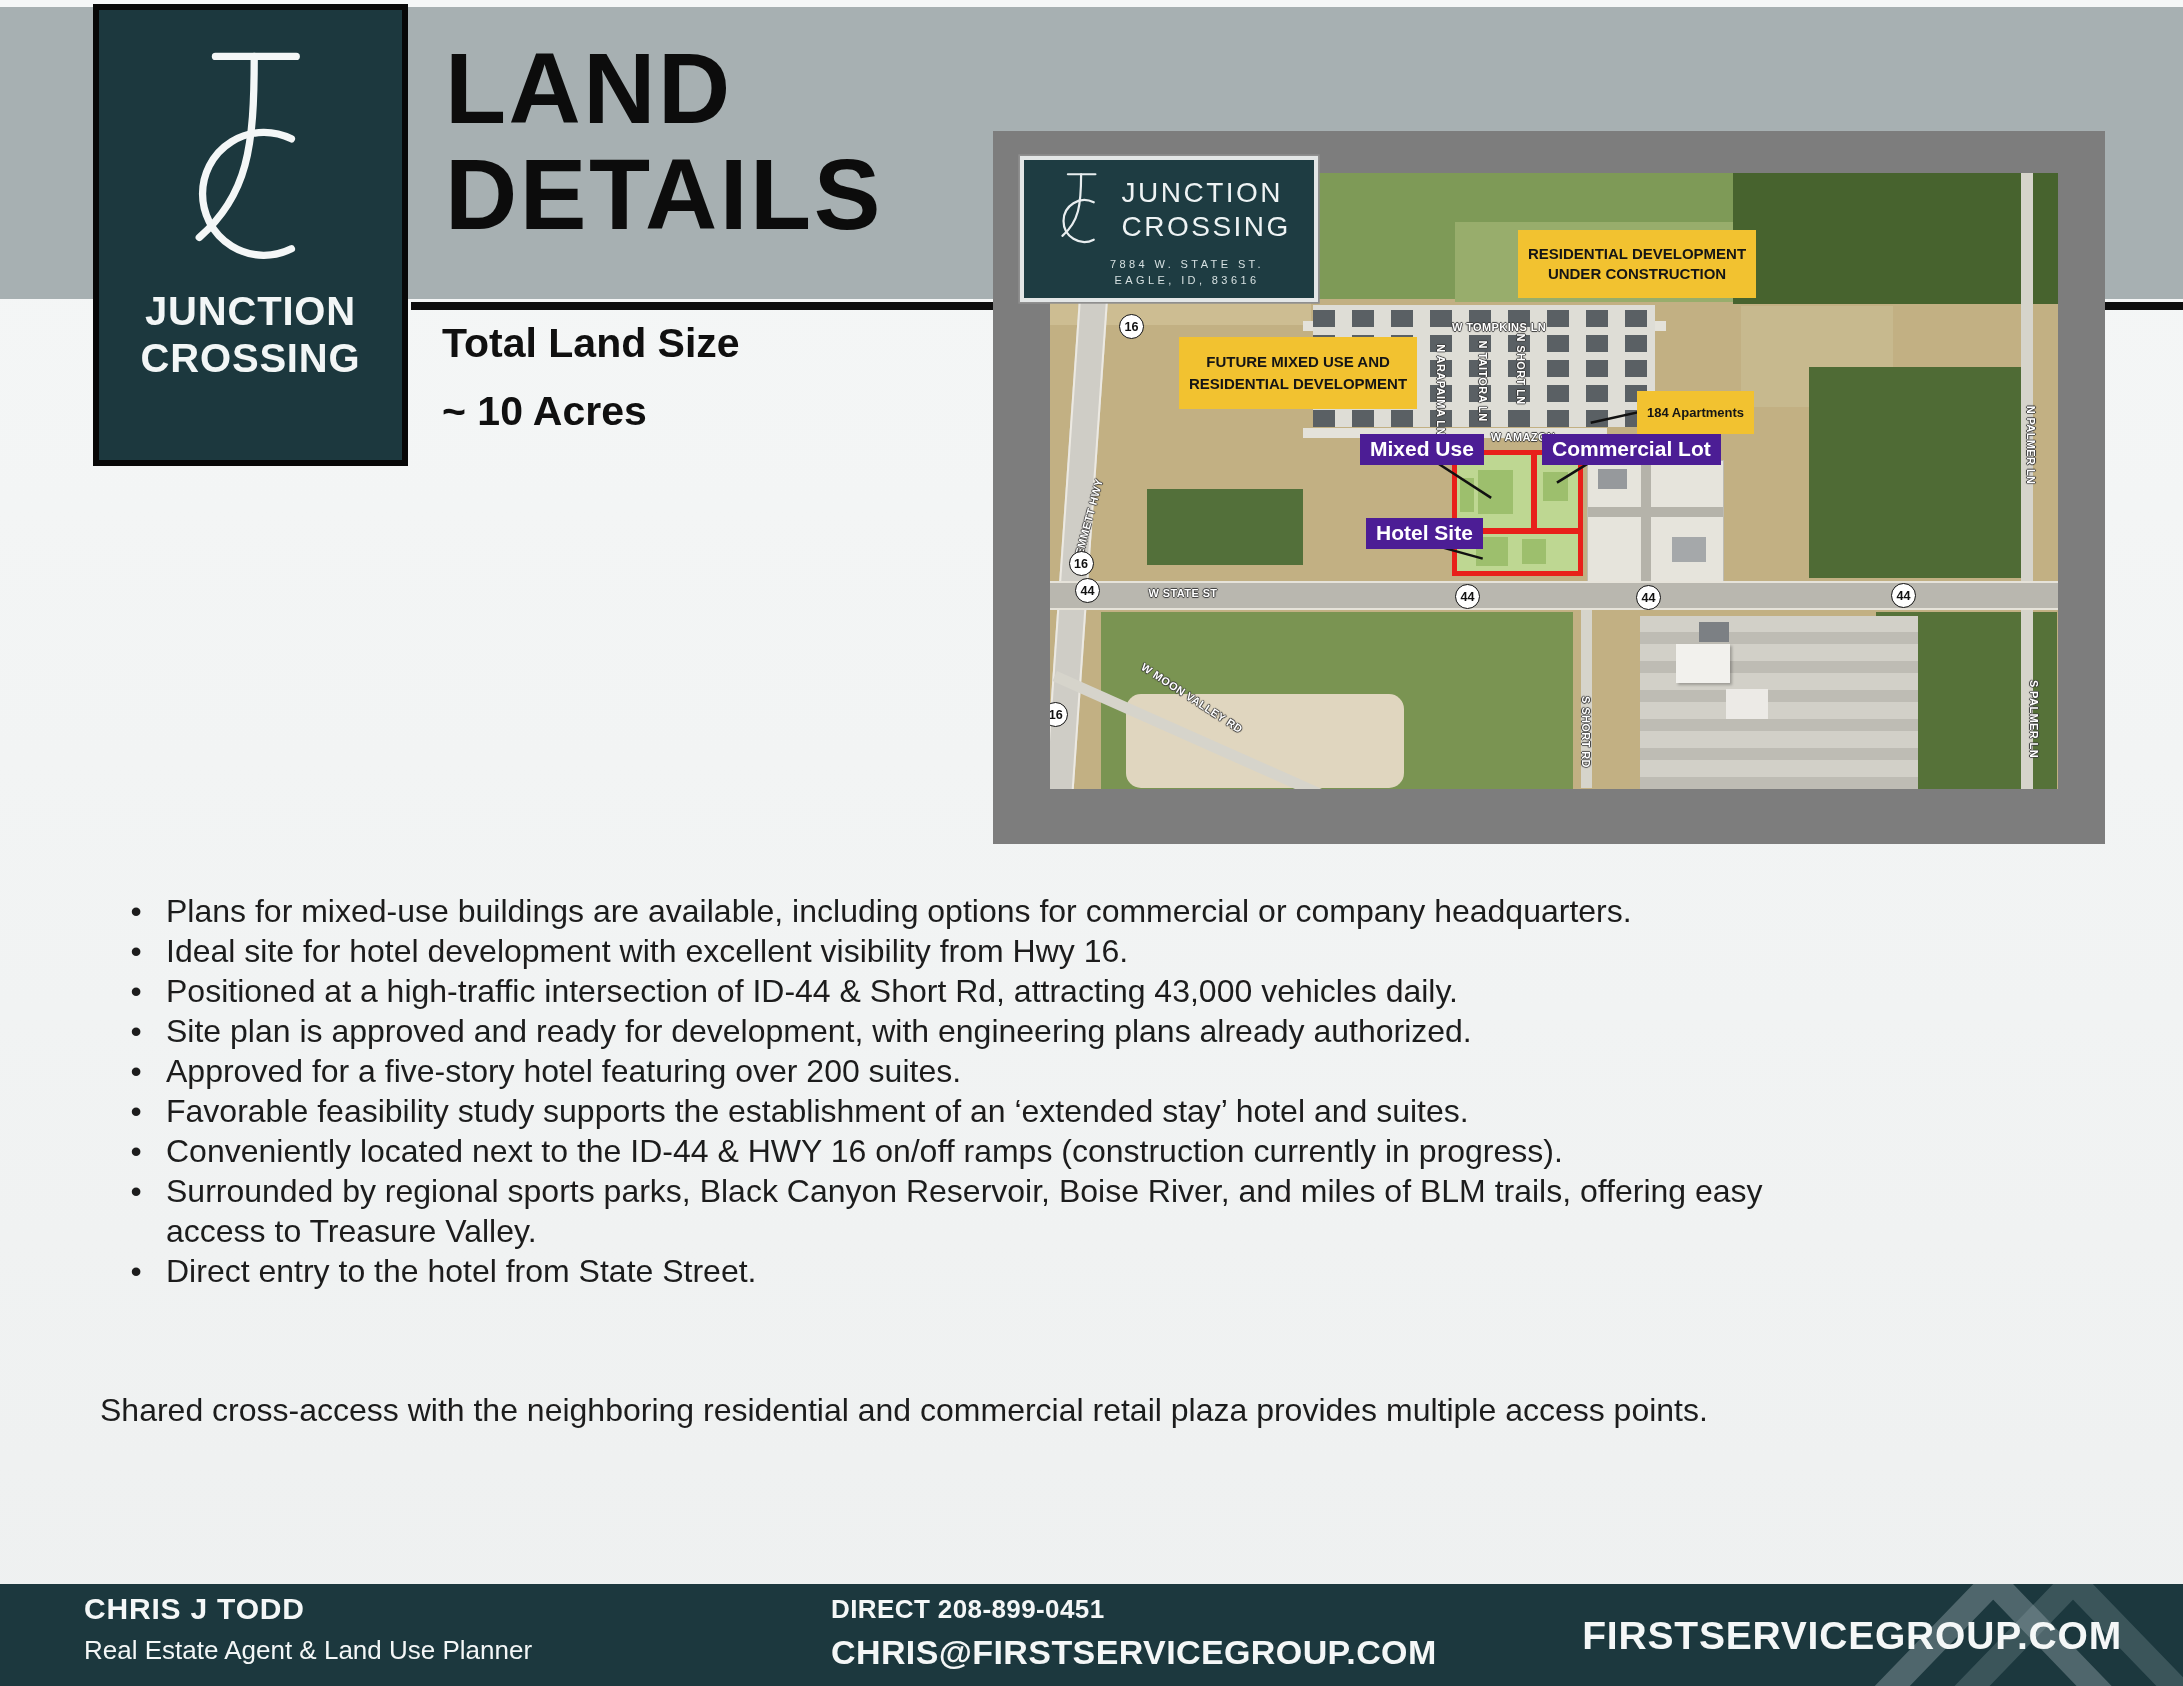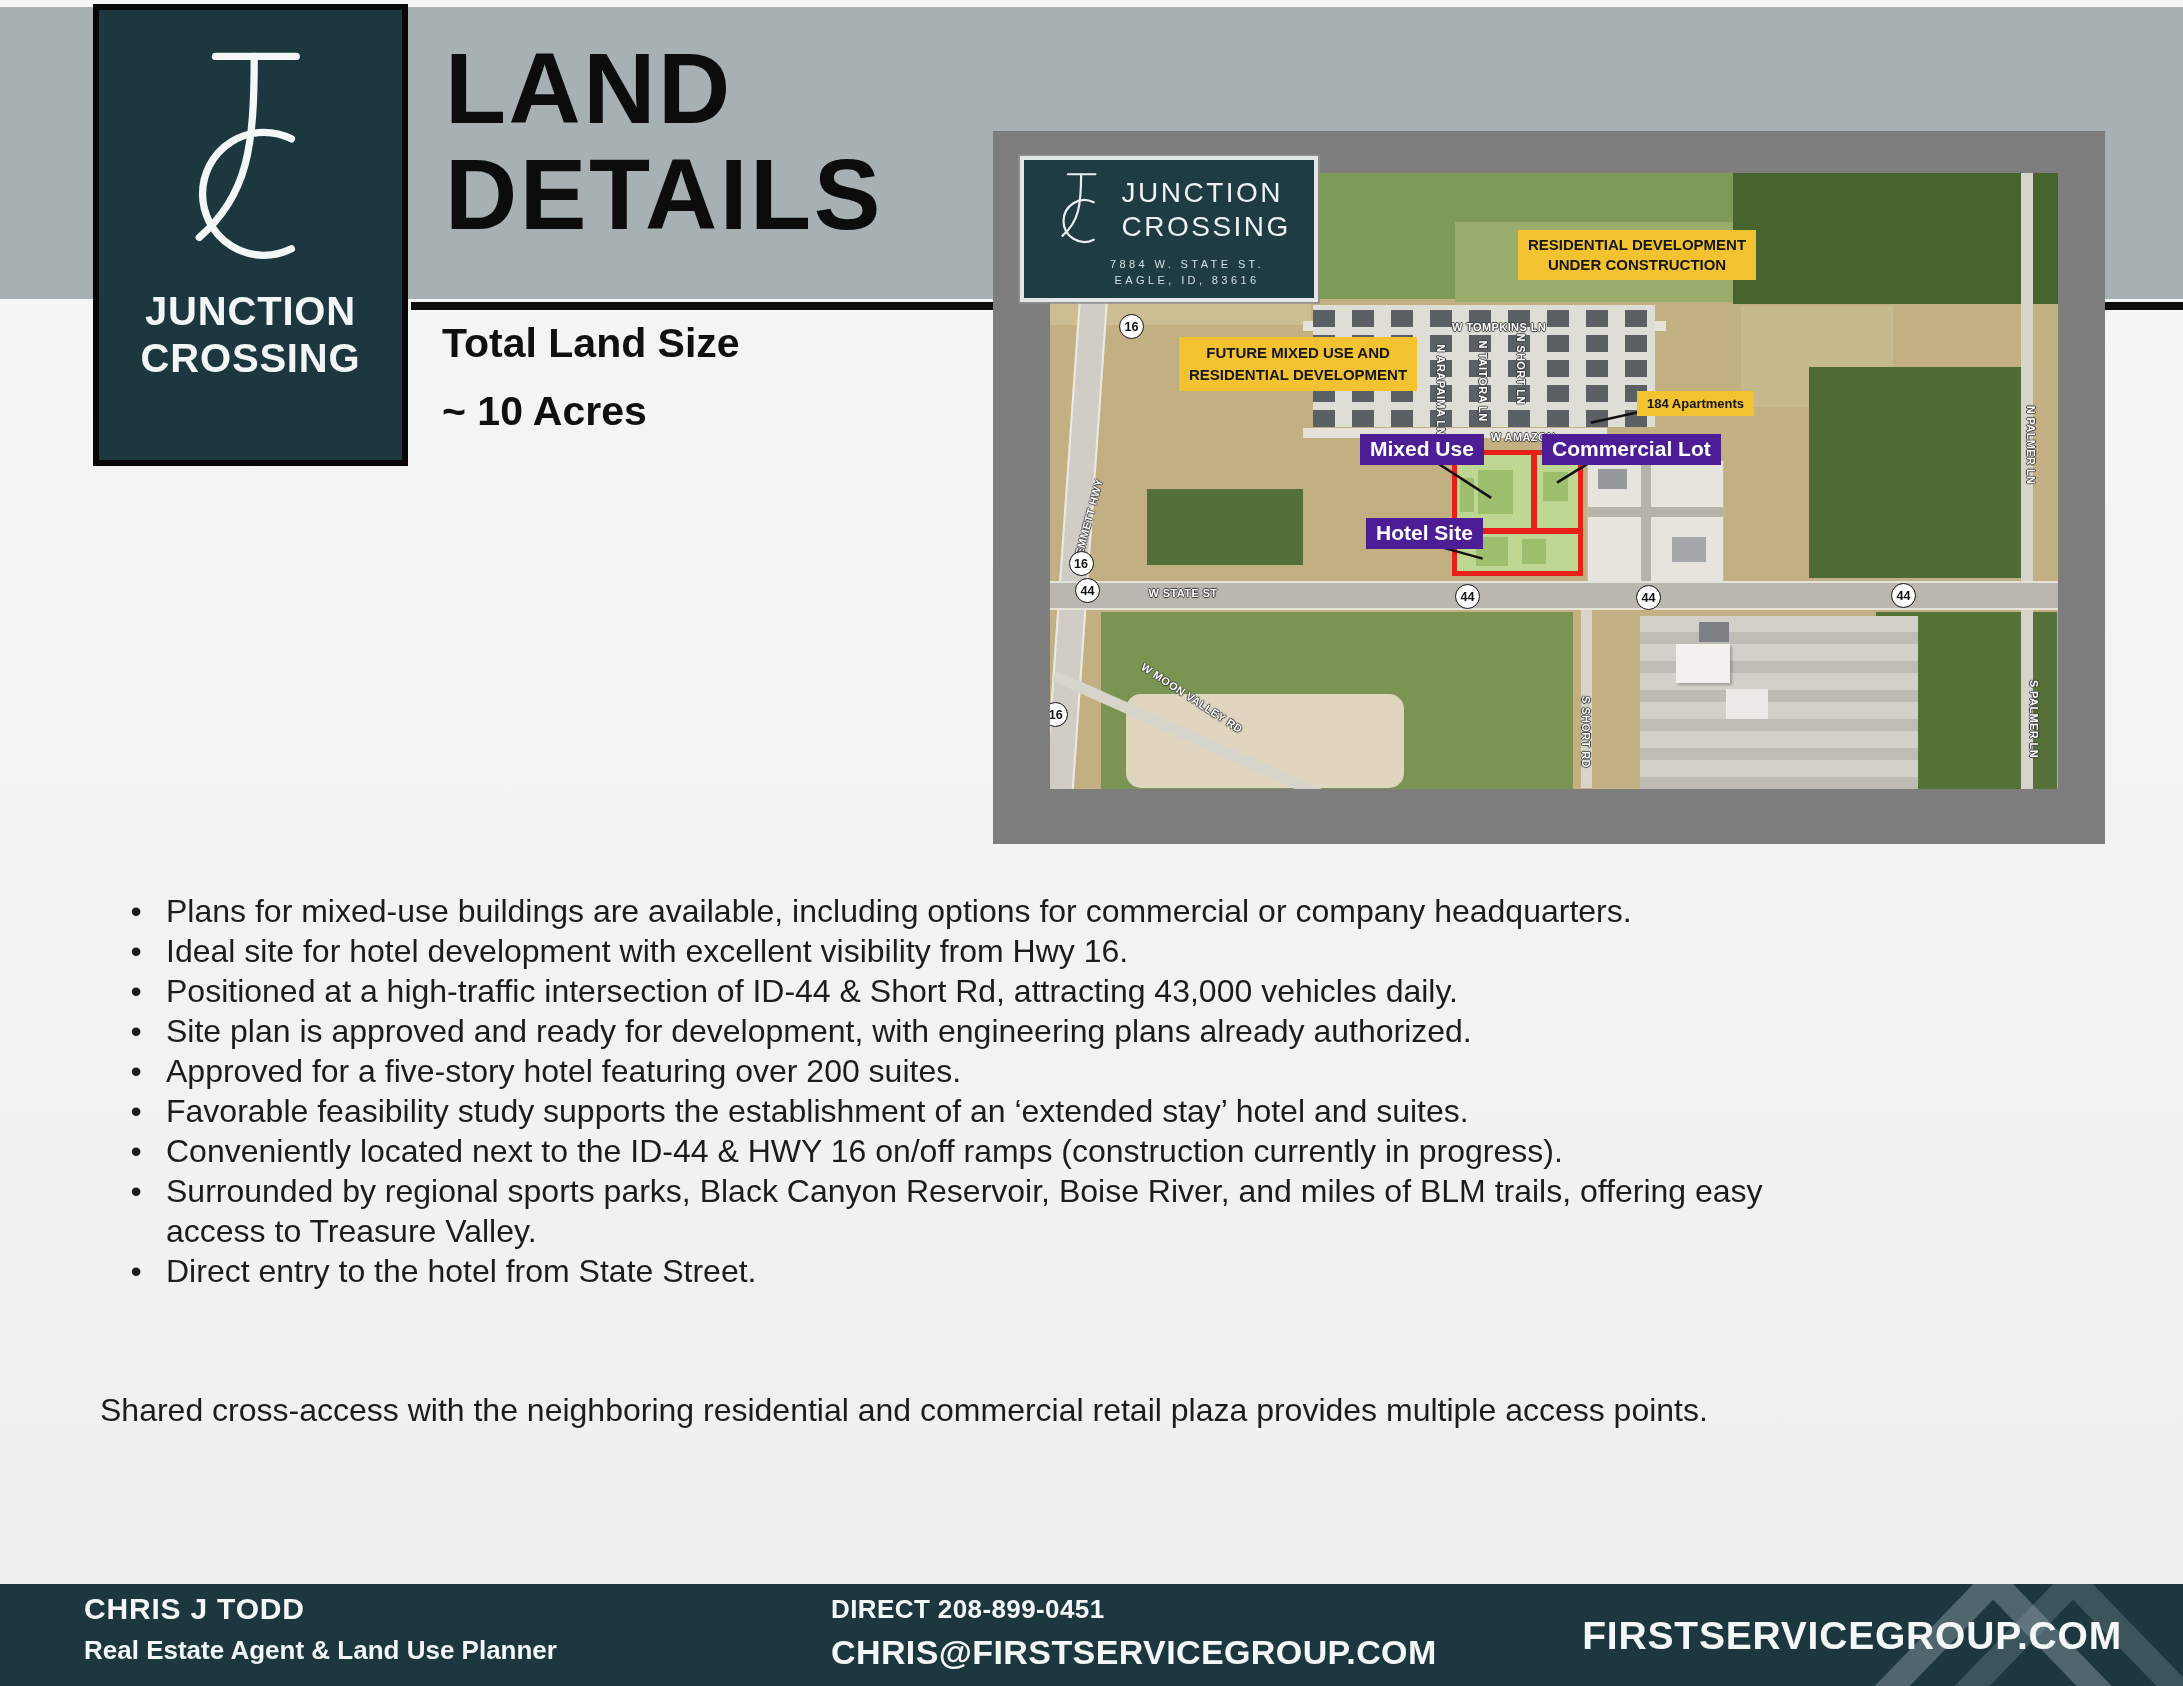--- a/index.html
+++ b/index.html
@@ -42,32 +42,32 @@
   .red-outline{position:absolute;border:5.9px solid #e8201a;box-sizing:border-box;background:transparent;}
   .shield{position:absolute;width:25px;height:25px;border-radius:50%;background:#fff;border:1.7px solid #111;
           box-sizing:border-box;color:#111;font-size:12.6px;font-weight:bold;display:flex;align-items:center;justify-content:center;}
   .st{position:absolute;color:#fff;font-size:11px;font-weight:bold;white-space:nowrap;letter-spacing:0.4px;
       text-shadow:-0.8px 0 0.8px #3a3a3a,0.8px 0 0.8px #3a3a3a,0 -0.8px 0.8px #3a3a3a,0 0.8px 0.8px #3a3a3a;
       transform:translate(-50%,-50%);}
   .st.v{transform:translate(-50%,-50%) rotate(90deg);}
   .callout-dark{position:absolute;background:#4c1d95;color:#ffffff;font-weight:bold;font-size:21px;
                 padding:2.5px 10px 4.2px;white-space:nowrap;}
   .callout-yellow{position:absolute;background:#f2c230;color:#151515;font-weight:bold;text-align:center;
-                  padding:5px 10px;white-space:nowrap;}
+                  padding:14px 10px;white-space:nowrap;}
   .map-card{position:absolute;left:27px;top:25px;width:298px;height:146px;background:#1e3c42;
             border:4.2px solid #e3e6e6;box-shadow:0 0 0 1.7px #8f8f8f;box-sizing:border-box;
             display:flex;flex-direction:column;align-items:center;}
   .map-card .row{display:flex;align-items:center;margin-top:8.4px;}
   .map-card .names{margin-left:8.4px;color:#eef3f4;font-size:28px;letter-spacing:2.5px;line-height:34px;}
   .map-card .addr{color:#d6e0e1;font-size:11px;letter-spacing:3.4px;line-height:16px;text-align:center;margin-top:3.4px;margin-left:36px;}
   .leaders{position:absolute;left:0;top:0;pointer-events:none;}
   
   .footer{position:absolute;left:0;top:1584px;width:2183px;height:103px;background:#1c383e;overflow:hidden;color:#f4f7f7;}
   .f-name{position:absolute;left:84px;top:8.4px;font-size:30px;font-weight:bold;letter-spacing:0.8px;}
-  .f-role{position:absolute;left:84px;top:51px;font-size:26px;font-weight:bold;}
+  .f-role{position:absolute;left:84px;top:51px;font-size:26px;}
   .f-direct{position:absolute;left:831px;top:10px;font-size:26px;font-weight:bold;letter-spacing:0.4px;}
   .f-email{position:absolute;left:831px;top:49px;font-size:34px;font-weight:bold;letter-spacing:0.4px;}
   .f-site{position:absolute;right:61px;top:30px;font-size:39px;font-weight:bold;letter-spacing:0.8px;}
   .f-chev{position:absolute;right:-25px;bottom:-8.4px;}
 </style>
 </head>
 <body>
 
 <div class="page">
 

